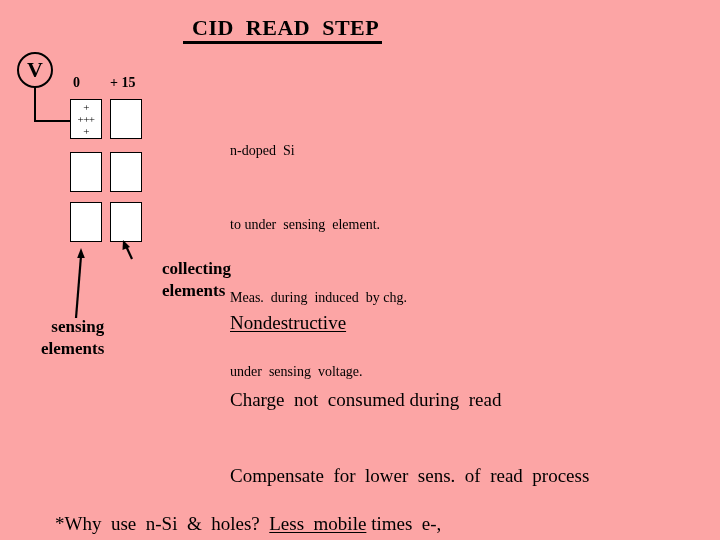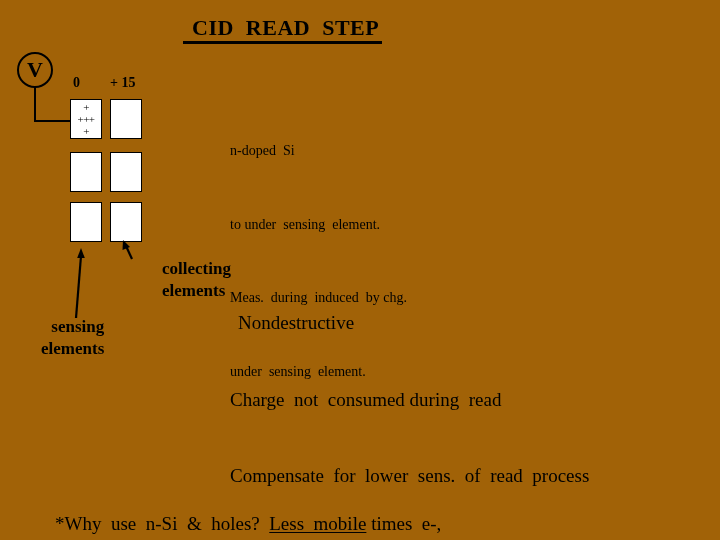--- a/index.html
+++ b/index.html
@@ -4,21 +4,21 @@
 <style>
   html, body {
     margin: 0;
     padding: 0;
     background: #ffffff;
   }
   #slide {
     position: relative;
     width: 720px;
     height: 540px;
-    background: #a16207;
+    background: #fca5a5;
     overflow: hidden;
     font-family: "Liberation Serif", "DejaVu Serif", serif;
     color: #000000;
   }
 
   
   #title {
     position: absolute;
     left: 183px;
     top: 16px;
@@ -124,22 +124,22 @@
   }
   #body-bottom {
     position: absolute;
     left: 230px;
     top: 259px;
     font-size: 19px;
     line-height: 25.5px;
     white-space: pre;
   }
   .underline-head {
+    text-decoration: underline;
     text-underline-offset: 2px;
-    margin-left: 8px;
   }
 
   
   #footnote {
     position: absolute;
     left: 55px;
     top: 456px;
     font-size: 19px;
     line-height: 27px;
     white-space: pre;
@@ -187,21 +187,21 @@
 
   <div class="anno" id="anno-collecting">collecting
 elements</div>
   <div class="anno" id="anno-sensing"><span>sensing
 elements</span></div>
 
   <div id="body-top">
     <div>n-doped  Si</div>
     <div>to under  sensing  element.</div>
     <div>Meas.  during  induced  by chg.</div>
-    <div>under  sensing  element.</div>
+    <div>under  sensing  voltage.</div>
   </div>
 
   <div id="body-bottom">
     <div><span class="underline-head">Nondestructive</span></div>
     <div>Charge  not  consumed during  read</div>
     <div>Compensate  for  lower  sens.  of  read  process</div>
     
     
   </div>
 

